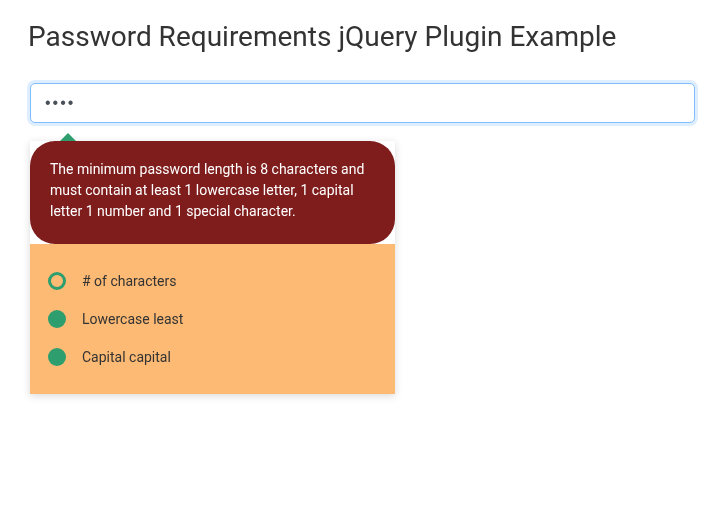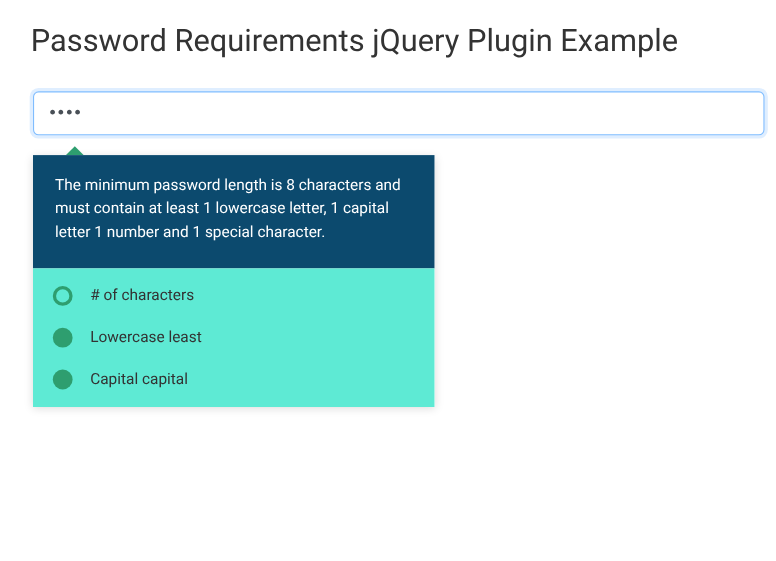--- a/index.html
+++ b/index.html
@@ -43,30 +43,31 @@
       position: absolute;
       top: -8px;
       left: 30px;
       width: 0;
       height: 0;
       border-left: 8px solid transparent;
       border-right: 8px solid transparent;
       border-bottom: 8px solid #2e9e6f;
     }
     .tooltip-header {
-      background: #0c4a6e;
+      background: #7f1d1d;
       color: #fff;
       padding: 18px 20px 22px 20px;
       font-size: 14px;
       line-height: 1.5;
+      border-radius: 25px;
     }
     .requirements-list {
-      background: #5eead4;
+      background: #fdba74;
       list-style: none;
-      padding: 6px 0;
+      padding: 18px 0;
     }
     .requirement-item {
       display: flex;
       align-items: center;
       padding: 10px 18px;
       font-size: 14px;
       color: #333;
     }
     .req-icon {
       width: 18px;

